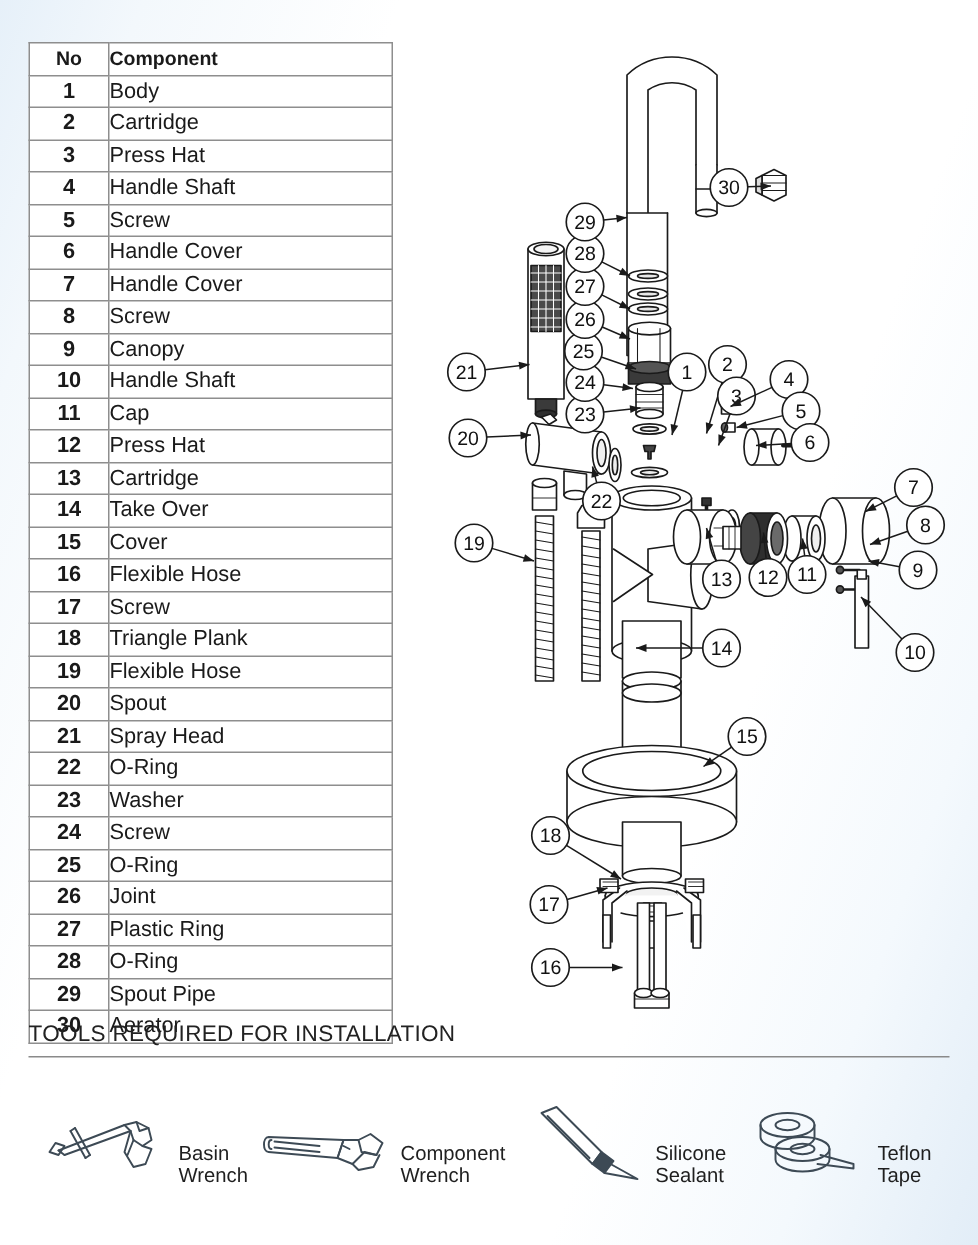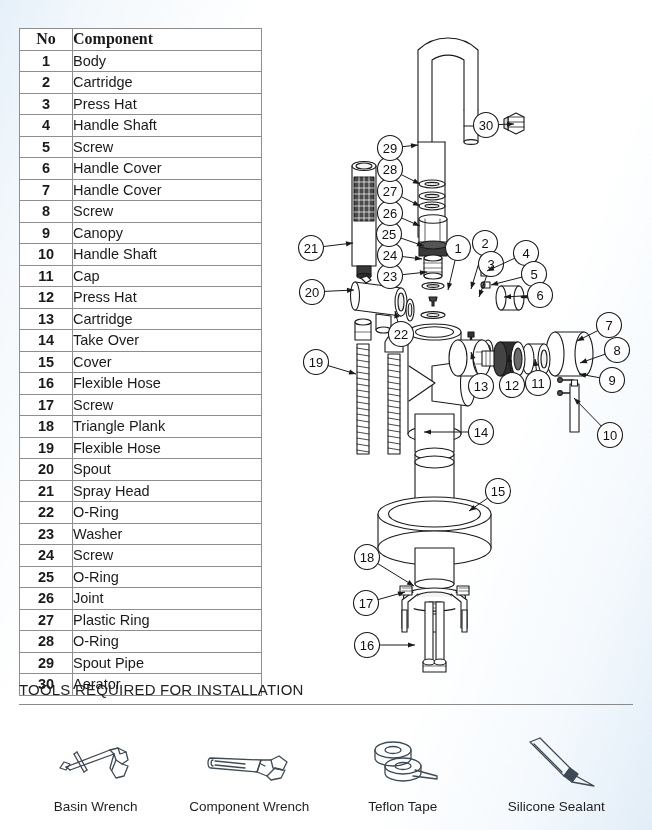--- a/index.html
+++ b/index.html
@@ -41,22 +41,21 @@
   }
   #parts-table th.col-no, #parts-table td.col-no {
     width: 52px;
     text-align: center;
   }
   #parts-table th.col-comp, #parts-table td.col-comp {
     text-align: left;
   }
   #parts-table th {
     font-weight: bold;
-    font-size: 16px;
-    font-family: Liberation Serif, serif;
+    font-size: 13px;
   }
   #parts-table th.col-comp { font-weight: bold; }
   #parts-table td.col-no { font-weight: bold; }
 
   
   #tools-section {
     position: absolute;
     left: 19px;
     top: 681px;
     width: 614px;
@@ -74,22 +73,22 @@
     width: 614px;
   }
   #tools-row {
     display: flex;
     margin-top: 28px;
     width: 614px;
   }
   .tool-cell {
     flex: 1 1 0;
     display: flex;
-    flex-direction: column;
-    align-items: center;
+    flex-direction: row;
+    align-items: flex-end;
   }
   .tool-art {
     height: 58px;
     display: flex;
     align-items: center;
     justify-content: center;
   }
   .tool-label {
     margin-top: 8px;
     font-size: 13.5px;
@@ -716,41 +715,41 @@
             <path d="M68 42 L72 46 L82 44 L86 36"></path>
             <path d="M62 30 L66 32"></path>
           </svg>
         </div>
         <div class="tool-label">Component Wrench</div>
       </div>
 
       <div class="tool-cell">
         <div class="tool-art">
           <svg width="100" height="56" viewBox="0 0 100 56" fill="none" stroke="#3d4a55" stroke-width="1.3" stroke-linejoin="round" stroke-linecap="round">
+            <path d="M24 8 L34 4 L64 34 L58 42 Z"></path>
+            <path d="M28 10 L56 38"></path>
+            <path d="M58 42 L64 34 L72 40 L66 48 Z" fill="#3d4a55"></path>
+            <path d="M66 48 L88 52 L70 42"></path>
+          </svg>
+        </div>
+        <div class="tool-label">Silicone Sealant</div>
+      </div>
+
+      <div class="tool-cell">
+        <div class="tool-art">
+          <svg width="100" height="56" viewBox="0 0 100 56" fill="none" stroke="#3d4a55" stroke-width="1.3" stroke-linejoin="round" stroke-linecap="round">
             <ellipse cx="40" cy="16" rx="18" ry="8"></ellipse>
             <path d="M22 16 L22 24 A18 8 0 0 0 58 24 L58 16"></path>
             <ellipse cx="40" cy="16" rx="8" ry="3.5"></ellipse>
             <ellipse cx="50" cy="32" rx="18" ry="8"></ellipse>
             <path d="M32 32 L32 39 A18 8 0 0 0 68 39 L68 32"></path>
             <ellipse cx="50" cy="32" rx="8" ry="3.5"></ellipse>
             <path d="M62 36 L84 42 L84 45 L60 42"></path>
           </svg>
         </div>
         <div class="tool-label">Teflon Tape</div>
       </div>
 
-      <div class="tool-cell">
-        <div class="tool-art">
-          <svg width="100" height="56" viewBox="0 0 100 56" fill="none" stroke="#3d4a55" stroke-width="1.3" stroke-linejoin="round" stroke-linecap="round">
-            <path d="M24 8 L34 4 L64 34 L58 42 Z"></path>
-            <path d="M28 10 L56 38"></path>
-            <path d="M58 42 L64 34 L72 40 L66 48 Z" fill="#3d4a55"></path>
-            <path d="M66 48 L88 52 L70 42"></path>
-          </svg>
-        </div>
-        <div class="tool-label">Silicone Sealant</div>
-      </div>
-
 
     </div>
   </div>
 
 </div>
 
 </body></html>

